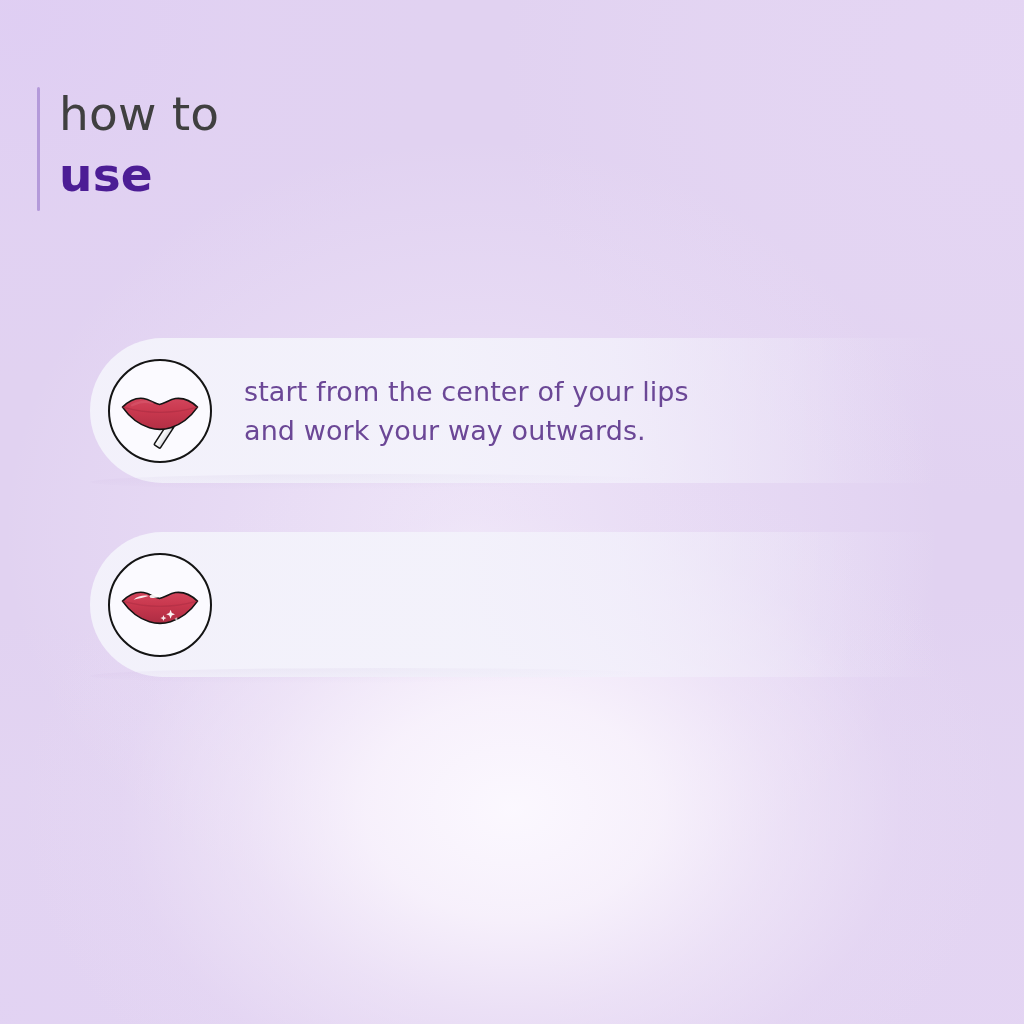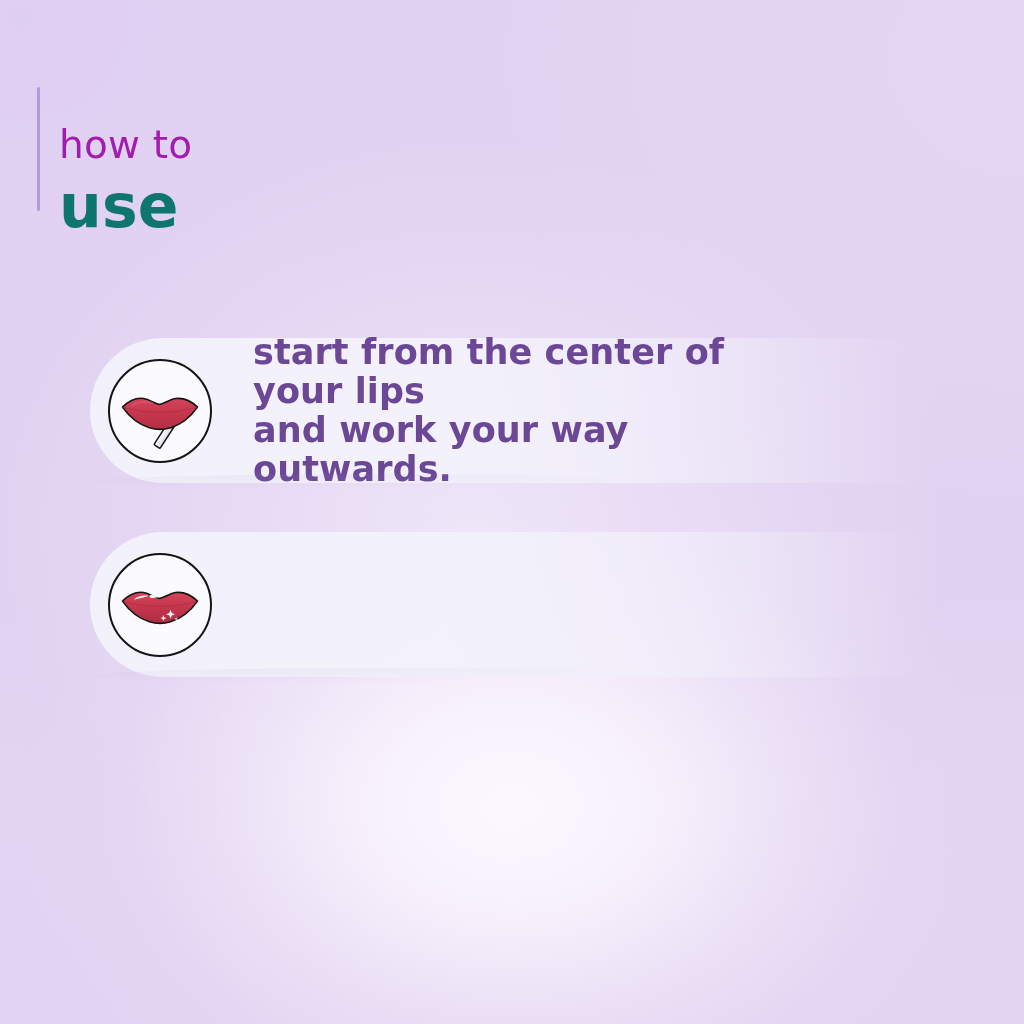--- a/index.html
+++ b/index.html
@@ -89,32 +89,31 @@
     border-radius: 2px;
     margin-top: 3px;
   }
   .heading-text {
     margin-left: 19px;
     display: flex;
     flex-direction: column;
     justify-content: flex-start;
   }
   .heading-line1 {
-    font-size: 39px;
+    font-size: 47px;
     line-height: 60px;
     font-weight: 400;
-    color: #a21caf;
+    color: #404040;
     letter-spacing: 0.2px;
-    margin-top: 31px;
   }
   .heading-line2 {
-    font-size: 60px;
+    font-size: 47px;
     line-height: 62px;
     font-weight: 700;
-    color: #0f766e;
+    color: #4c1d95;
     letter-spacing: 0.2px;
   }
 
   
   .steps {
     position: absolute;
     left: 90px;
     top: 338px;
     width: 850px;
   }
@@ -162,25 +161,25 @@
   .step-icon svg {
     position: absolute;
     left: 0;
     top: 0;
     width: 100%;
     height: 100%;
     display: block;
   }
 
   .step-text {
-    margin-left: 41px;
+    margin-left: 32px;
     color: #6b4796;
-    font-size: 35px;
+    font-size: 27px;
     line-height: 39px;
-    font-weight: 700;
+    font-weight: 400;
     letter-spacing: 0.1px;
     white-space: pre-line;
     max-width: 560px;
   }
 </style>
 </head>
 <body>
 
 <div id="canvas">
 

